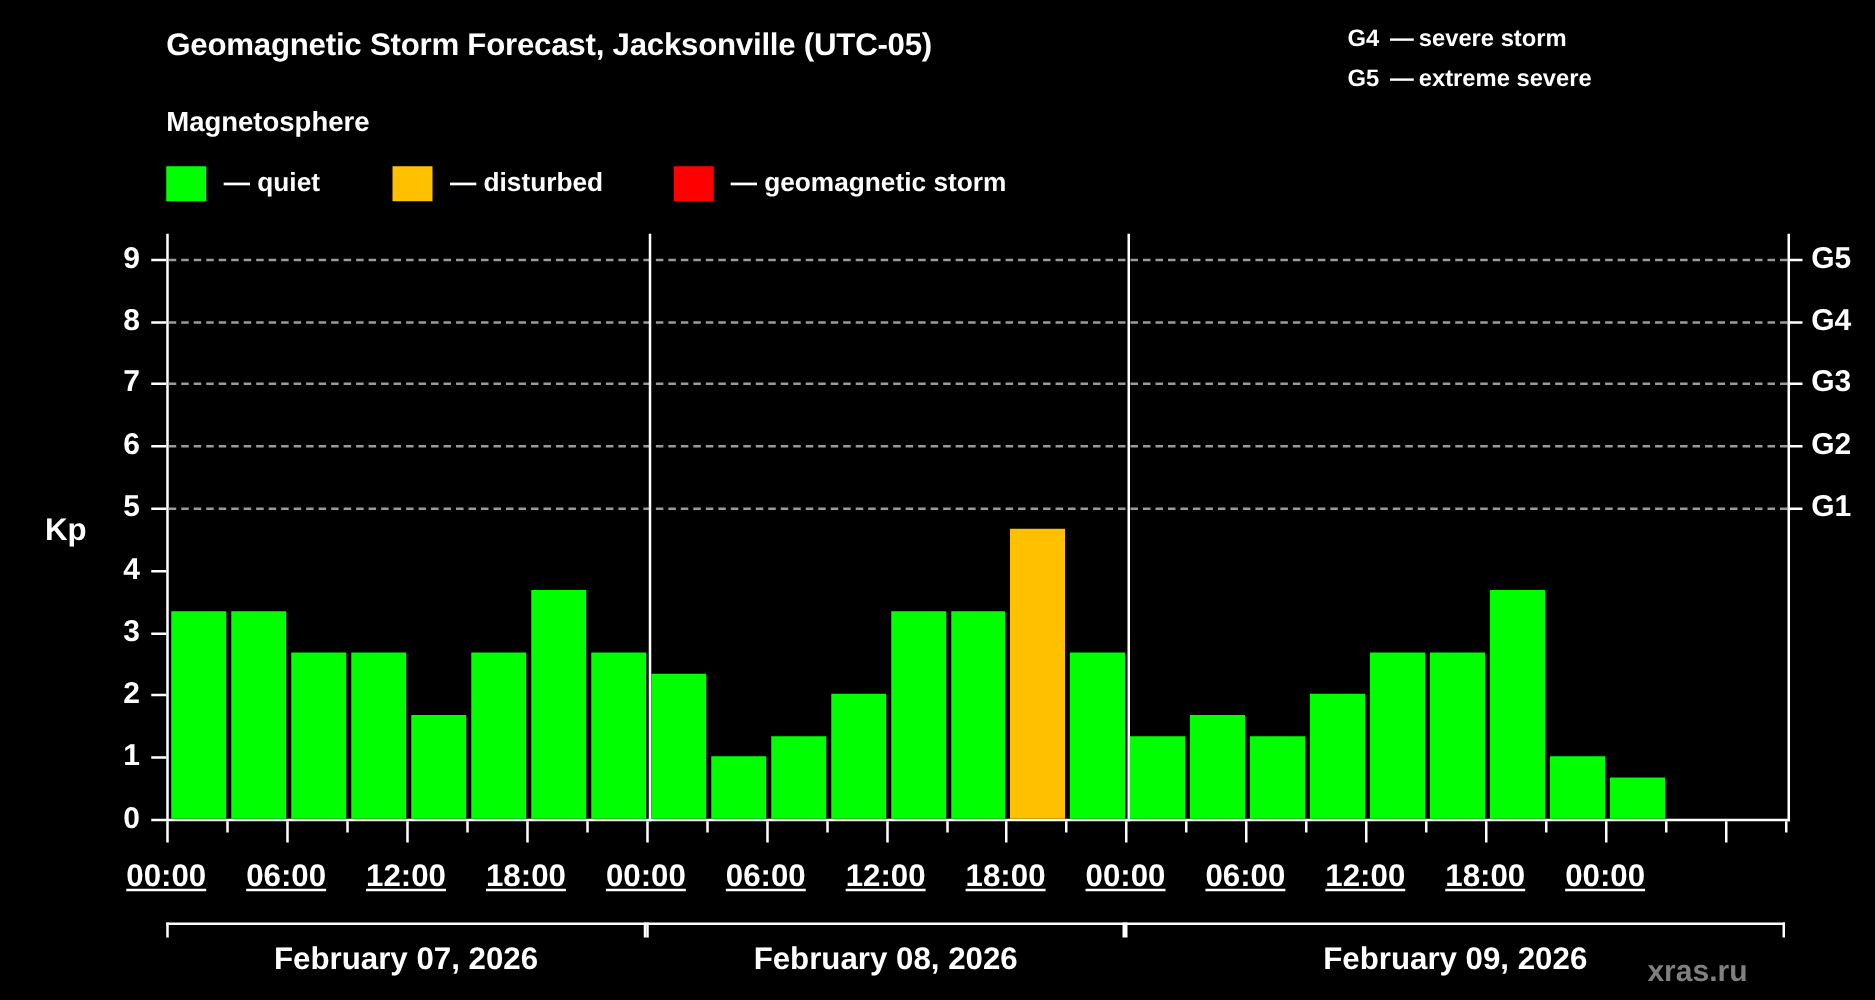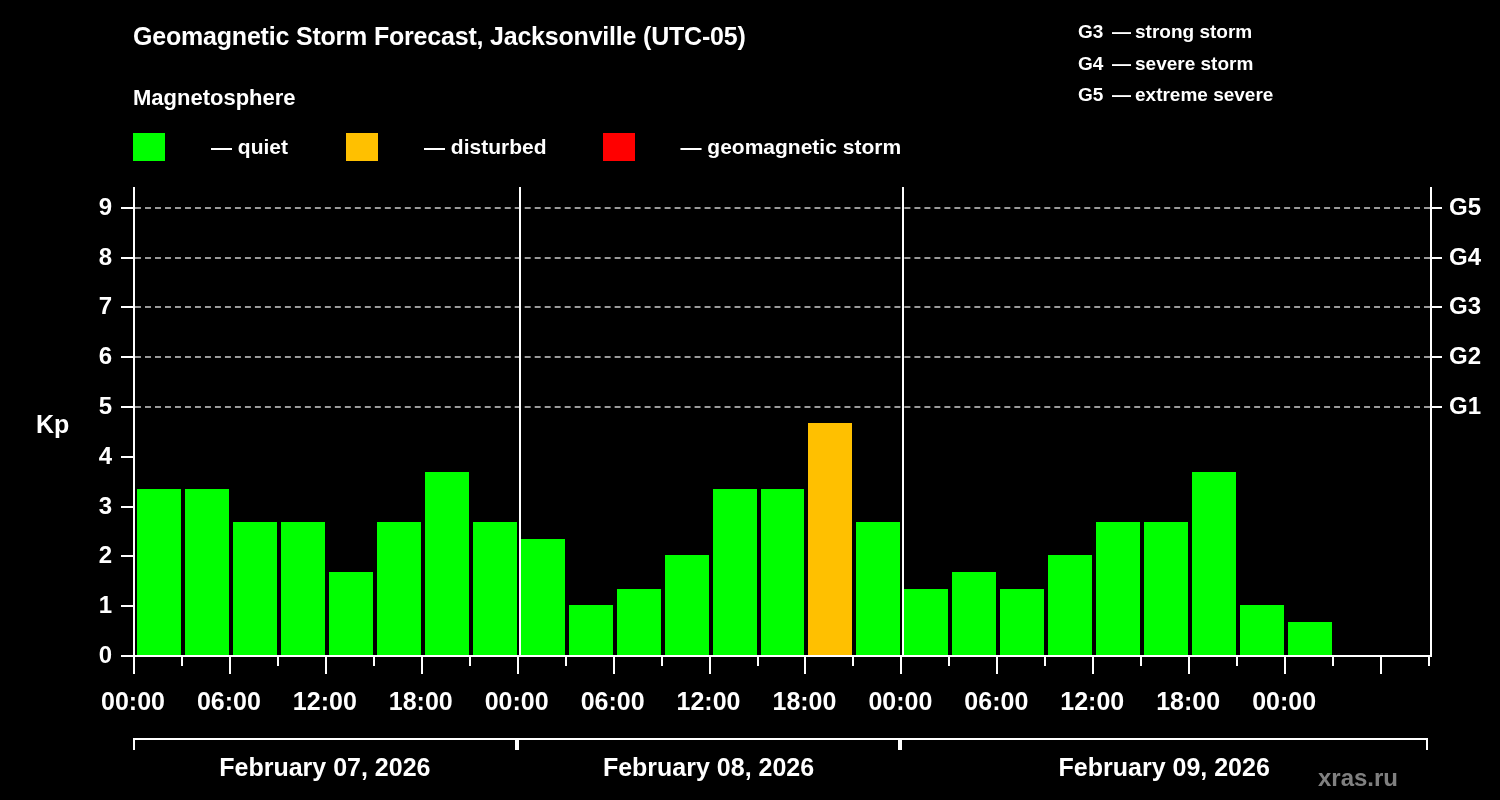--- a/index.html
+++ b/index.html
@@ -40,21 +40,20 @@
     position: absolute;
     left: 133px;
     top: 133px;
     display: flex;
     align-items: center;
   }
   .legend-entry {
     display: flex;
     align-items: center;
     white-space: nowrap;
-    gap: 32px;
   }
   .legend-swatch {
     width: 32px;
     height: 28px;
     display: inline-block;
   }
   .legend-text {
     font-size: 21px;
     font-weight: bold;
     margin-left: 14px;
@@ -174,20 +173,21 @@
     background: #ffffff;
   }
   .x-tick-label {
     position: absolute;
     top: 689px;
     width: 120px;
     text-align: center;
     font-size: 25px;
     font-weight: bold;
     line-height: 25px;
+    text-decoration: underline;
   }
 
   
   .day-bracket {
     position: absolute;
     top: 738px;
     height: 12px;
     border-left: 2px solid #ffffff;
     border-right: 2px solid #ffffff;
     border-top: 2px solid #ffffff;
@@ -230,21 +230,20 @@
         <span class="legend-swatch" style="background: rgb(255, 192, 0);"></span>
         <span class="legend-text">— disturbed</span>
       </div>
       <div class="legend-entry" id="legend-entry-storm">
         <span class="legend-swatch" style="background: rgb(255, 0, 0);"></span>
         <span class="legend-text">— geomagnetic storm</span>
       </div>
     </div>
 
   <div id="g-legend">
-      <div class="g-legend-row"><span class="g-code">G3</span><span class="g-dash">—</span><span>strong storm</span></div>
       <div class="g-legend-row"><span class="g-code">G4</span><span class="g-dash">—</span><span>severe storm</span></div>
       <div class="g-legend-row"><span class="g-code">G5</span><span class="g-dash">—</span><span>extreme severe</span></div>
     </div>
 
   <div id="y-axis-title">Kp</div>
 
   <div id="y-axis">
       <div class="y-tick-label" style="left: 76px; top: 643px;">0</div>
       <div class="y-tick-mark" style="top: 655px;"></div>
       <div class="y-tick-label" style="left: 76px; top: 593.213px;">1</div>

